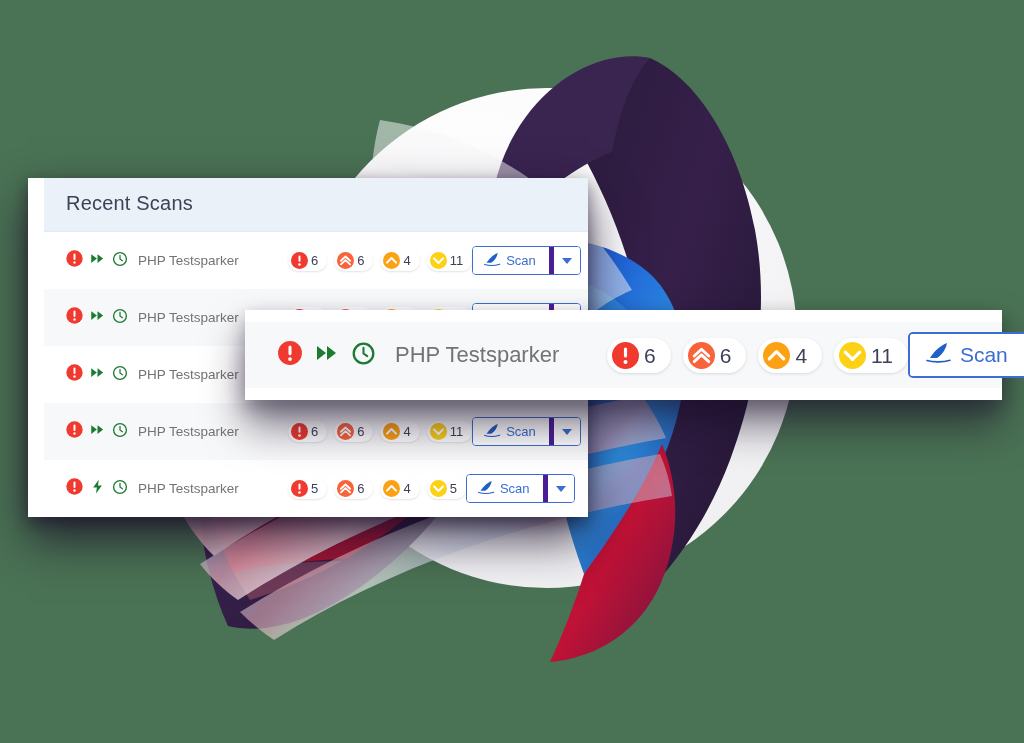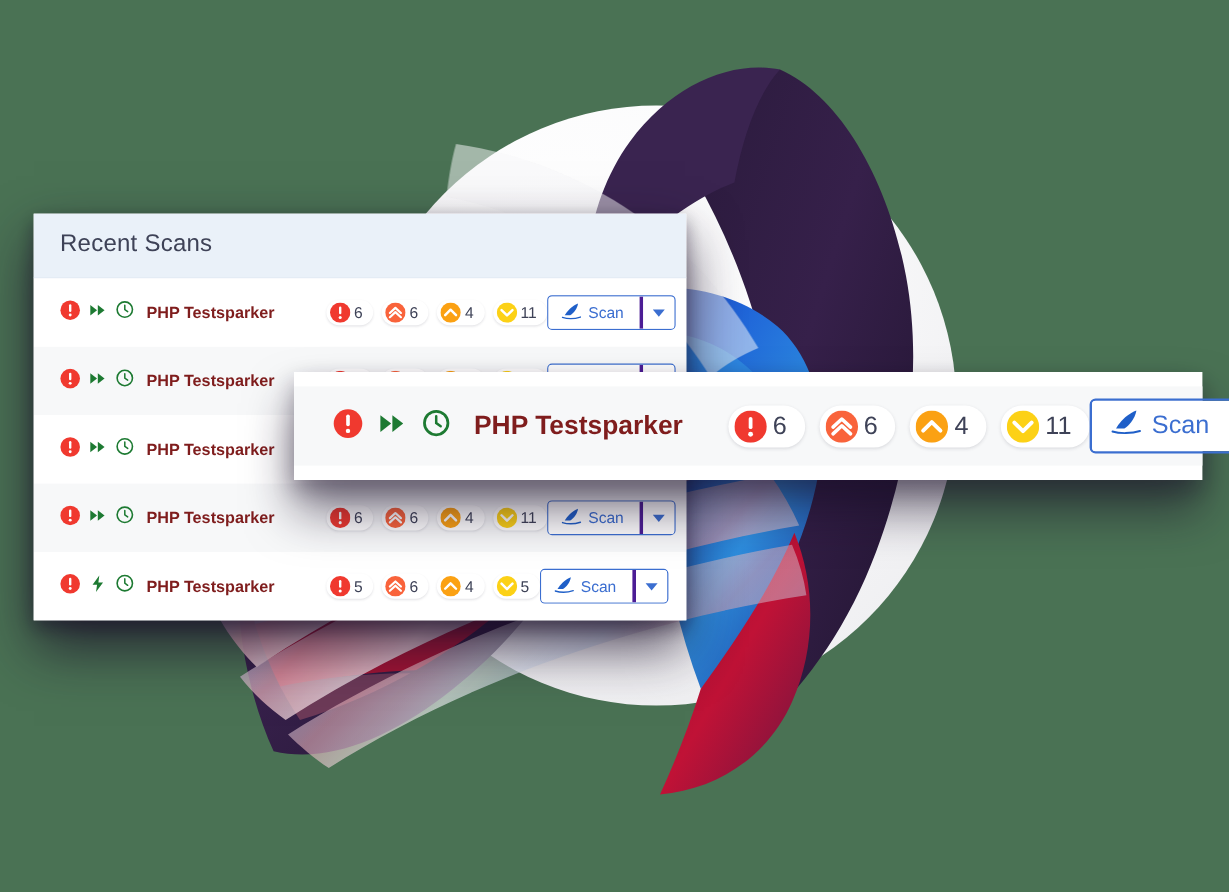--- a/index.html
+++ b/index.html
@@ -42,20 +42,21 @@
   
   .card {
     position: absolute;
     left: 28px;
     top: 178px;
     width: 544px;
     background: #ffffff;
     box-shadow: 0 22px 44px rgba(25, 14, 40, 0.78),
                 0 6px 14px rgba(25, 14, 40, 0.45);
     overflow: hidden;
+    padding-left: 16px;
   }
   .card-header {
     background: #eaf1f9;
     padding: 14px 22px 16px 22px;
     border-bottom: 1px solid #e3eaf4;
   }
   .card-header .title {
     font-size: 20px;
     color: #3e4257;
     letter-spacing: 0.2px;
@@ -71,25 +72,24 @@
   .scan-row.alt { background: #f7f8f9; }
 
   .status-icons {
     display: flex;
     align-items: center;
     gap: 7px;
     width: 72px;
     flex: 0 0 72px;
   }
   .scan-name {
-    color: #7f1d1d;
+    color: #737373;
     font-size: 13.5px;
     flex: 0 0 150px;
     white-space: nowrap;
-    font-weight: bold;
   }
   .sev-group {
     display: flex;
     align-items: center;
     gap: 7px;
     flex: 1 1 auto;
   }
   .sev-pill {
     display: inline-flex;
     align-items: center;
@@ -125,21 +125,21 @@
     flex: 0 0 auto;
   }
   .scan-btn {
     display: flex;
     align-items: center;
     gap: 5px;
     padding: 0 13px 0 11px;
     background: #ffffff;
     color: #3b6ed0;
     font-size: 13px;
-    border-right: 3px solid #4c1d95;
+    border-right: 5px solid #4c1d95;
     text-align: center;
   }
   .scan-caret {
     display: flex;
     align-items: center;
     justify-content: center;
     width: 26px;
     background: #ffffff;
   }
   .caret-glyph {

